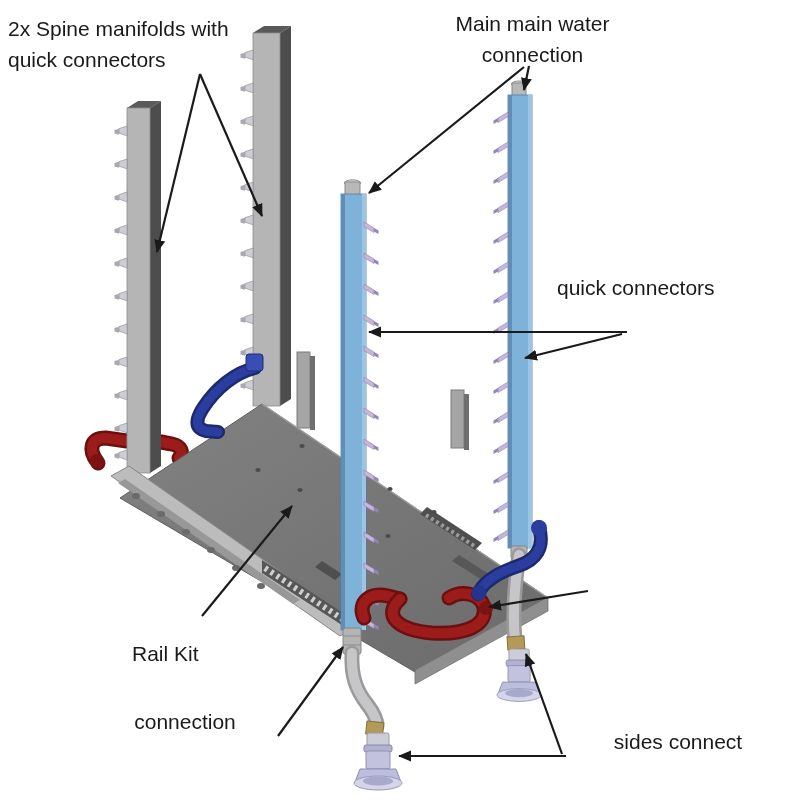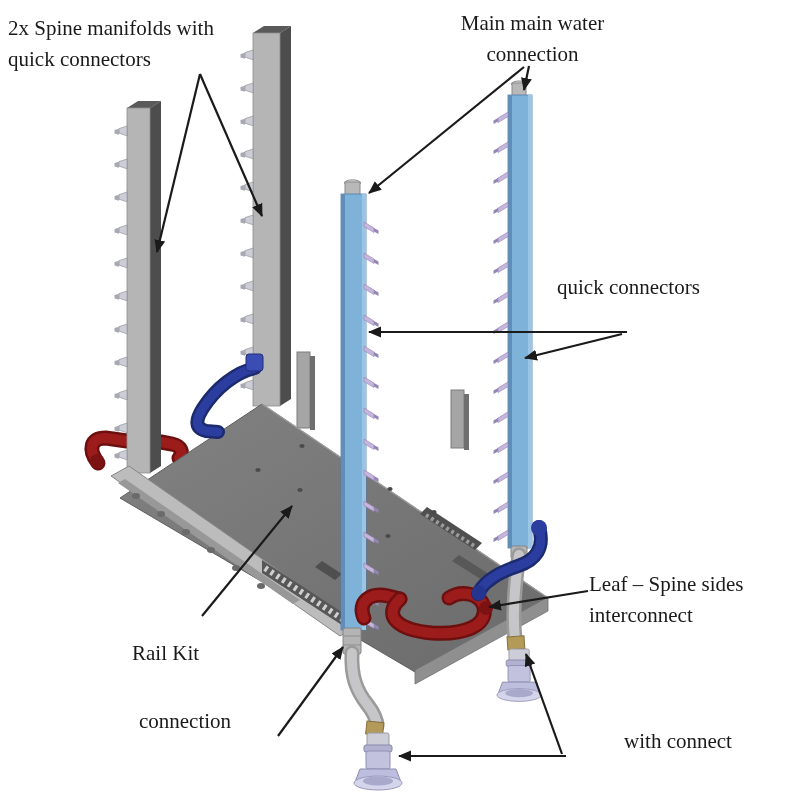--- a/index.html
+++ b/index.html
@@ -6,21 +6,21 @@
   body{font-family:"Liberation Sans", sans-serif;}
   .stage{position:relative;width:795px;height:803px;background:var(--background,#fff);overflow:hidden;}
   .stage svg{position:absolute;left:0;top:0;}
   .callout{
     position:absolute;
     color:var(--label-text,#1a1a1a);
     font-size:21px;
     line-height:31px;
     white-space:nowrap;
   }
-  .callout span{display:block;font-family:Liberation Serif, serif;}
+  .callout span{display:block;}
   .callout.center{text-align:center;white-space:normal;}
   .arrow{stroke:var(--arrow,#1a1a1a);stroke-width:2.2;fill:none;}
   .arrowhead{fill:var(--arrow,#1a1a1a);}
   .leaf-body{fill:var(--leaf-manifold-blue,#7fb2d9);}
   .spine-front{fill:var(--spine-manifold-gray,#b5b5b5);}
   .hose-red-core{stroke:var(--hose-red,#9c1c1c);}
   .hose-blue-core{stroke:var(--hose-blue,#2c3da0);}
   .hose-gray-core{stroke:var(--water-hose-gray,#c2c2c2);}
   .brass{fill:var(--fitting-brass,#b49a58);stroke:#84703c;stroke-width:1;}
 </style>
@@ -267,30 +267,26 @@
 
   <div class="callout center" style="left:425px;top:8px;width:215px;">
     <span>Main main water</span>
     <span>connection</span>
   </div>
 
   <div class="callout" style="left:557px;top:272px;">
     <span>quick connectors</span>
   </div>
 
-  <div class="callout" style="left:589px;top:569px;">
-    <span>Leaf – Spine sides</span>
-    <span>interconnect</span>
-  </div>
 
   <div class="callout" style="left:132px;top:638px;">
     <span>Rail Kit</span>
   </div>
 
   <div class="callout center" style="left:70px;top:706px;width:230px;">
     <span>connection</span>
   </div>
 
   <div class="callout center" style="left:562px;top:726px;width:232px;">
-    <span>with connect</span>
+    <span>sides connect</span>
   </div>
 
 </div>
 
 </body></html>

